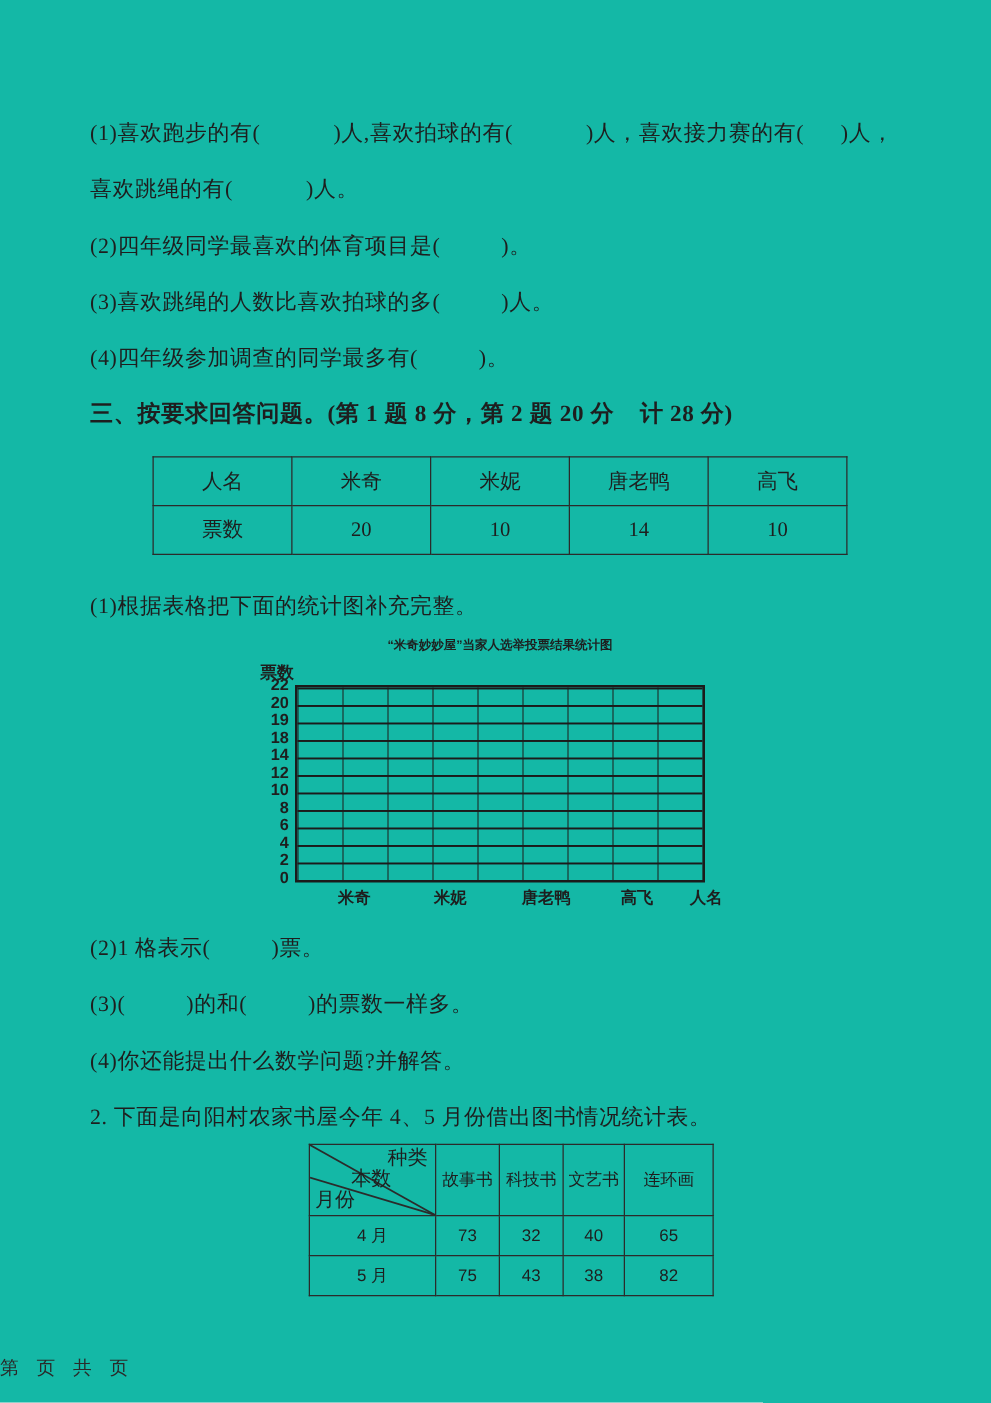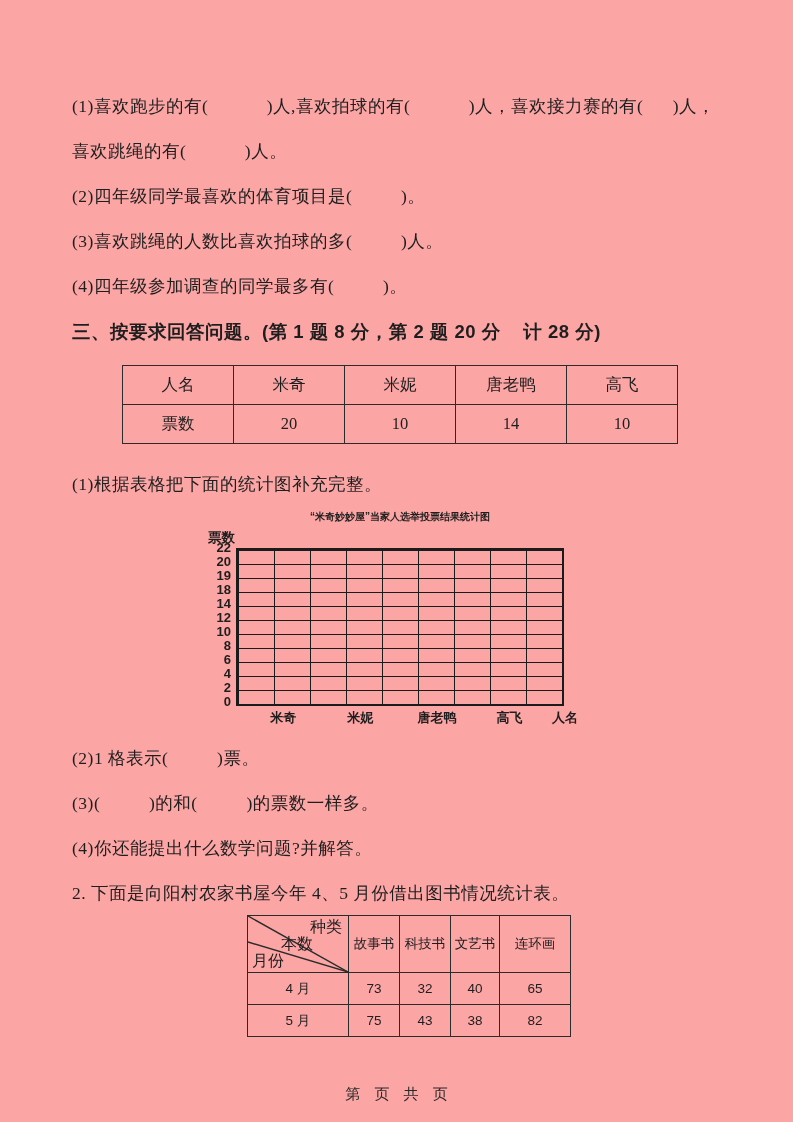--- a/index.html
+++ b/index.html
@@ -1,35 +1,35 @@
 <!DOCTYPE html>
 <html><head>
 <meta charset="utf-8">
 <style>
   html,body{margin:0;padding:0;background:#e8e8e8;}
   .page{
     position:relative;
     width:793px;height:1122px;
     margin:0 auto;
-    background:#fca5a5;
+    background:#14b8a6;
     color:#1e1e1e;
     font-family:"Liberation Serif","DejaVu Serif",serif;
     overflow:hidden;
   }
   .content{padding:94px 50px 0 72px;}
 
   p.q{
     font-size:17.5px;
     line-height:24px;
     margin:0 0 21px 0;
     white-space:pre-wrap;
     letter-spacing:0.5px;
   }
   h2.sec{
-    font-family:Liberation Sans, sans-serif;
+    font-family:Liberation Serif, serif;
     font-size:18.5px;
     font-weight:bold;
     line-height:26px;
     margin:18px 0 20px 0;
     white-space:pre-wrap;
     letter-spacing:0.5px;
   }
   p.intro{margin-bottom:10px;}
 
   
@@ -115,21 +115,20 @@
     position:absolute;
     font-size:16px;line-height:14px;white-space:nowrap;
   }
   .ctop{top:4px;right:6px;}
   .cmid{top:21px;left:33px;text-align:right;}
   .cbot{bottom:4px;left:4px;}
 
   
   .footer{
     position:absolute;left:0;right:0;bottom:18px;
-    text-align:center;
     font-family:"Liberation Sans","DejaVu Sans",sans-serif;
     font-size:15px;color:#2a2a2a;
     word-spacing:10px;white-space:pre;
   }
 </style>
 </head>
 <body>
 
 <div class="page">
   <div class="content">

